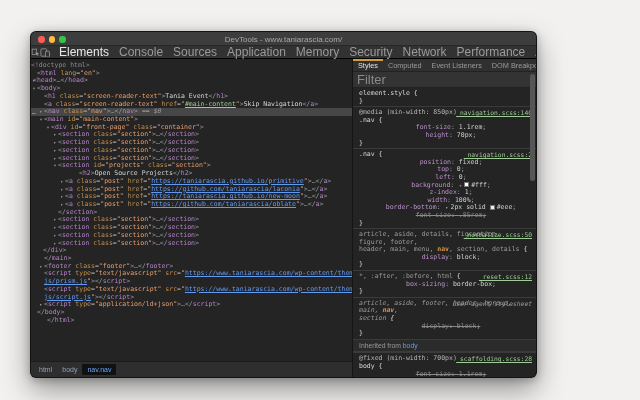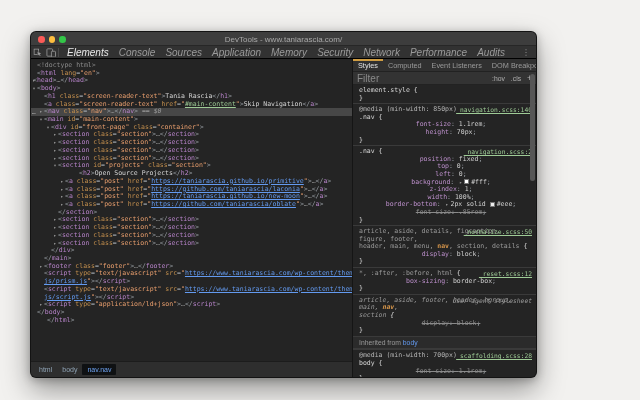--- a/index.html
+++ b/index.html
@@ -23,22 +23,22 @@
   .lights{position:absolute;left:7px;top:4px;display:flex;gap:4px;}
   .light{width:6.5px;height:6.5px;border-radius:50%;}
   #win-title{position:absolute;left:0;right:0;top:2.5px;text-align:center;
     font-size:8px;color:#a8a8a8;}
   
   #toolbar{height:13px;flex:0 0 13px;background:var(--toolbar);display:flex;
     align-items:center;border-bottom:1px solid #000;}
   .tb-icon{width:13px;height:11px;display:flex;align-items:center;justify-content:center;}
   .tb-sep{width:1px;height:9px;background:#4a4a4a;margin:0 3px 0 1px;}
   #toolbar-tabs{display:flex;align-items:center;height:100%;}
-  .main-tab{font-size:10px;color:#9a9a9a;padding:0 5px;height:100%;
-    display:flex;align-items:center;white-space:nowrap;font-style:italic;}
+  .main-tab{font-size:12px;color:#9a9a9a;padding:0 5px;height:100%;
+    display:flex;align-items:center;white-space:nowrap;}
   .main-tab.active{color:#e8e8e8;}
   #kebab{margin-left:auto;color:#9a9a9a;font-size:8px;padding:0 6px;line-height:11px;}
   
   #main{flex:1;display:flex;min-height:0;}
   #left-panel{width:322px;flex:0 0 322px;display:flex;flex-direction:column;
     border-right:1px solid var(--divider);min-height:0;}
   #dom-tree{flex:1;overflow:hidden;padding-top:3px;
     font-family:"DejaVu Sans Mono",monospace;font-size:6.5px;}
   .dom-row{position:relative;height:7.72px;line-height:7.72px;white-space:nowrap;
     overflow:hidden;}
@@ -61,21 +61,21 @@
   #sidebar-tabs{flex:0 0 13px;background:#303030;display:flex;align-items:stretch;
     border-bottom:1px solid #222;overflow:hidden;}
   .side-tab{position:relative;font-size:7.3px;color:#9a9a9a;padding:0 5px;
     display:flex;align-items:center;white-space:nowrap;}
   .side-tab.active{color:#e0e0e0;}
   .side-tab.active::before{content:"";position:absolute;left:0;right:0;top:0;
     height:2px;background:var(--accent);}
   #filterbar{flex:0 0 13px;background:#333;display:flex;align-items:center;
     border-bottom:1px solid #222;padding:0 4px;}
   #filter-input{flex:1;background:transparent;border:none;outline:none;
-    font-size:10px;color:#bbb;font-family:"Liberation Sans",sans-serif;}
+    font-size:13px;color:#bbb;font-family:"Liberation Sans",sans-serif;}
   #filter-input::placeholder{color:#8a8a8a;}
   .filter-btn{font-size:6.8px;color:#b0b0b0;padding:0 3px;}
   .filter-btn.plus{font-size:9px;line-height:9px;}
   #styles-content{flex:1;overflow:hidden;font-family:"DejaVu Sans Mono",monospace;
     font-size:6.5px;line-height:7.6px;}
   .style-block{position:relative;padding:2px 6px 1px 6px;border-top:1px solid #3a3a3a;}
   .style-block:first-child{border-top:none;}
   .style-block.ua .sel-line{font-style:italic;}
   .media-line{color:#b5b5b5;}
   .sel-line{padding-right:2px;}
@@ -140,45 +140,45 @@
         <div class="main-tab">Performance</div>
         <div class="main-tab">Audits</div>
       </div>
     <div id="kebab">⋮</div>
   </div>
 
   <div id="main">
 
     <div id="left-panel">
       <div id="dom-tree">
-          <div class="dom-row" style="padding-left: 6px;"><span class="sg-m">&lt;!doctype html&gt;</span></div>
+          <div class="dom-row" style=""><span class="sg-m">&lt;!doctype html&gt;</span></div>
           <div class="dom-row" style="padding-left: 6px;"><span class="sg-p">&lt;</span><span class="sg-t">html</span><span class="sg-a"> lang</span><span class="sg-p">=</span><span class="sg-q">"en"</span><span class="sg-p">&gt;</span></div>
           <div class="dom-row" style="padding-left: 2px;"><span class="dom-arrow" style="left: 0px;">▸</span><span class="sg-p">&lt;</span><span class="sg-t">head</span><span class="sg-p">&gt;</span><span class="sg-m">…</span><span class="sg-p">&lt;/</span><span class="sg-t">head</span><span class="sg-p">&gt;</span></div>
           <div class="dom-row" style="padding-left: 6px;"><span class="dom-arrow" style="left: 0px;">▾</span><span class="sg-p">&lt;</span><span class="sg-t">body</span><span class="sg-p">&gt;</span></div>
-          <div class="dom-row" style="padding-left: 13px;"><span class="sg-p">&lt;</span><span class="sg-t">h1</span><span class="sg-a"> class</span><span class="sg-p">=</span><span class="sg-q">"screen-reader-text"</span><span class="sg-p">&gt;</span><span class="sg-w">Tania Rascia</span><span class="sg-p">&lt;/</span><span class="sg-t">h1</span><span class="sg-p">&gt;</span></div>
+          <div class="dom-row" style="padding-left: 13px;"><span class="sg-p">&lt;</span><span class="sg-t">h1</span><span class="sg-a"> class</span><span class="sg-p">=</span><span class="sg-q">"screen-reader-text"</span><span class="sg-p">&gt;</span><span class="sg-w">Tania Event</span><span class="sg-p">&lt;/</span><span class="sg-t">h1</span><span class="sg-p">&gt;</span></div>
           <div class="dom-row" style="padding-left: 13px;"><span class="sg-p">&lt;</span><span class="sg-t">a</span><span class="sg-a"> class</span><span class="sg-p">=</span><span class="sg-q">"screen-reader-text"</span><span class="sg-a"> href</span><span class="sg-p">=</span><span class="sg-q">"</span><span class="sg-g">#main-content</span><span class="sg-q">"</span><span class="sg-p">&gt;</span><span class="sg-w">Skip Navigation</span><span class="sg-p">&lt;/</span><span class="sg-t">a</span><span class="sg-p">&gt;</span></div>
           <div class="dom-row selected" style="padding-left: 13px;"><span class="dom-gutter">…</span><span class="dom-arrow" style="left: 7px;">▸</span><span class="sg-p">&lt;</span><span class="sg-t">nav</span><span class="sg-a"> class</span><span class="sg-p">=</span><span class="sg-q">"nav"</span><span class="sg-p">&gt;</span><span class="sg-m">…</span><span class="sg-p">&lt;/</span><span class="sg-t">nav</span><span class="sg-p">&gt;</span><span class="sg-i"> == $0</span></div>
           <div class="dom-row" style="padding-left: 13px;"><span class="dom-arrow" style="left: 7px;">▾</span><span class="sg-p">&lt;</span><span class="sg-t">main</span><span class="sg-a"> id</span><span class="sg-p">=</span><span class="sg-q">"main-content"</span><span class="sg-p">&gt;</span></div>
           <div class="dom-row" style="padding-left: 20px;"><span class="dom-arrow" style="left: 14px;">▾</span><span class="sg-p">&lt;</span><span class="sg-t">div</span><span class="sg-a"> id</span><span class="sg-p">=</span><span class="sg-q">"front-page"</span><span class="sg-a"> class</span><span class="sg-p">=</span><span class="sg-q">"container"</span><span class="sg-p">&gt;</span></div>
           <div class="dom-row" style="padding-left: 27px;"><span class="dom-arrow" style="left: 21px;">▸</span><span class="sg-p">&lt;</span><span class="sg-t">section</span><span class="sg-a"> class</span><span class="sg-p">=</span><span class="sg-q">"section"</span><span class="sg-p">&gt;</span><span class="sg-m">…</span><span class="sg-p">&lt;/</span><span class="sg-t">section</span><span class="sg-p">&gt;</span></div>
           <div class="dom-row" style="padding-left: 27px;"><span class="dom-arrow" style="left: 21px;">▸</span><span class="sg-p">&lt;</span><span class="sg-t">section</span><span class="sg-a"> class</span><span class="sg-p">=</span><span class="sg-q">"section"</span><span class="sg-p">&gt;</span><span class="sg-m">…</span><span class="sg-p">&lt;/</span><span class="sg-t">section</span><span class="sg-p">&gt;</span></div>
           <div class="dom-row" style="padding-left: 27px;"><span class="dom-arrow" style="left: 21px;">▸</span><span class="sg-p">&lt;</span><span class="sg-t">section</span><span class="sg-a"> class</span><span class="sg-p">=</span><span class="sg-q">"section"</span><span class="sg-p">&gt;</span><span class="sg-m">…</span><span class="sg-p">&lt;/</span><span class="sg-t">section</span><span class="sg-p">&gt;</span></div>
           <div class="dom-row" style="padding-left: 27px;"><span class="dom-arrow" style="left: 21px;">▸</span><span class="sg-p">&lt;</span><span class="sg-t">section</span><span class="sg-a"> class</span><span class="sg-p">=</span><span class="sg-q">"section"</span><span class="sg-p">&gt;</span><span class="sg-m">…</span><span class="sg-p">&lt;/</span><span class="sg-t">section</span><span class="sg-p">&gt;</span></div>
           <div class="dom-row" style="padding-left: 27px;"><span class="dom-arrow" style="left: 21px;">▾</span><span class="sg-p">&lt;</span><span class="sg-t">section</span><span class="sg-a"> id</span><span class="sg-p">=</span><span class="sg-q">"projects"</span><span class="sg-a"> class</span><span class="sg-p">=</span><span class="sg-q">"section"</span><span class="sg-p">&gt;</span></div>
           <div class="dom-row" style="padding-left: 48px;"><span class="sg-p">&lt;</span><span class="sg-t">h2</span><span class="sg-p">&gt;</span><span class="sg-w">Open Source Projects</span><span class="sg-p">&lt;/</span><span class="sg-t">h2</span><span class="sg-p">&gt;</span></div>
           <div class="dom-row" style="padding-left: 34px;"><span class="dom-arrow" style="left: 28px;">▸</span><span class="sg-p">&lt;</span><span class="sg-t">a</span><span class="sg-a"> class</span><span class="sg-p">=</span><span class="sg-q">"post"</span><span class="sg-a"> href</span><span class="sg-p">=</span><span class="sg-q">"</span><span class="sg-l">https://taniarascia.github.io/primitive</span><span class="sg-q">"</span><span class="sg-p">&gt;</span><span class="sg-m">…</span><span class="sg-p">&lt;/</span><span class="sg-t">a</span><span class="sg-p">&gt;</span></div>
           <div class="dom-row" style="padding-left: 34px;"><span class="dom-arrow" style="left: 28px;">▸</span><span class="sg-p">&lt;</span><span class="sg-t">a</span><span class="sg-a"> class</span><span class="sg-p">=</span><span class="sg-q">"post"</span><span class="sg-a"> href</span><span class="sg-p">=</span><span class="sg-q">"</span><span class="sg-l">https://github.com/taniarascia/laconia</span><span class="sg-q">"</span><span class="sg-p">&gt;</span><span class="sg-m">…</span><span class="sg-p">&lt;/</span><span class="sg-t">a</span><span class="sg-p">&gt;</span></div>
           <div class="dom-row" style="padding-left: 34px;"><span class="dom-arrow" style="left: 28px;">▸</span><span class="sg-p">&lt;</span><span class="sg-t">a</span><span class="sg-a"> class</span><span class="sg-p">=</span><span class="sg-q">"post"</span><span class="sg-a"> href</span><span class="sg-p">=</span><span class="sg-q">"</span><span class="sg-l">https://taniarascia.github.io/new-moon</span><span class="sg-q">"</span><span class="sg-p">&gt;</span><span class="sg-m">…</span><span class="sg-p">&lt;/</span><span class="sg-t">a</span><span class="sg-p">&gt;</span></div>
           <div class="dom-row" style="padding-left: 34px;"><span class="dom-arrow" style="left: 28px;">▸</span><span class="sg-p">&lt;</span><span class="sg-t">a</span><span class="sg-a"> class</span><span class="sg-p">=</span><span class="sg-q">"post"</span><span class="sg-a"> href</span><span class="sg-p">=</span><span class="sg-q">"</span><span class="sg-l">https://github.com/taniarascia/oblate</span><span class="sg-q">"</span><span class="sg-p">&gt;</span><span class="sg-m">…</span><span class="sg-p">&lt;/</span><span class="sg-t">a</span><span class="sg-p">&gt;</span></div>
           <div class="dom-row" style="padding-left: 27px;"><span class="sg-p">&lt;/</span><span class="sg-t">section</span><span class="sg-p">&gt;</span></div>
           <div class="dom-row" style="padding-left: 27px;"><span class="dom-arrow" style="left: 21px;">▸</span><span class="sg-p">&lt;</span><span class="sg-t">section</span><span class="sg-a"> class</span><span class="sg-p">=</span><span class="sg-q">"section"</span><span class="sg-p">&gt;</span><span class="sg-m">…</span><span class="sg-p">&lt;/</span><span class="sg-t">section</span><span class="sg-p">&gt;</span></div>
           <div class="dom-row" style="padding-left: 27px;"><span class="dom-arrow" style="left: 21px;">▸</span><span class="sg-p">&lt;</span><span class="sg-t">section</span><span class="sg-a"> class</span><span class="sg-p">=</span><span class="sg-q">"section"</span><span class="sg-p">&gt;</span><span class="sg-m">…</span><span class="sg-p">&lt;/</span><span class="sg-t">section</span><span class="sg-p">&gt;</span></div>
           <div class="dom-row" style="padding-left: 27px;"><span class="dom-arrow" style="left: 21px;">▸</span><span class="sg-p">&lt;</span><span class="sg-t">section</span><span class="sg-a"> class</span><span class="sg-p">=</span><span class="sg-q">"section"</span><span class="sg-p">&gt;</span><span class="sg-m">…</span><span class="sg-p">&lt;/</span><span class="sg-t">section</span><span class="sg-p">&gt;</span></div>
           <div class="dom-row" style="padding-left: 27px;"><span class="dom-arrow" style="left: 21px;">▸</span><span class="sg-p">&lt;</span><span class="sg-t">section</span><span class="sg-a"> class</span><span class="sg-p">=</span><span class="sg-q">"section"</span><span class="sg-p">&gt;</span><span class="sg-m">…</span><span class="sg-p">&lt;/</span><span class="sg-t">section</span><span class="sg-p">&gt;</span></div>
-          <div class="dom-row" style="padding-left: 20px;"><span class="sg-p">&lt;/</span><span class="sg-t">div</span><span class="sg-p">&gt;</span></div>
+          <div class="dom-row" style="padding-left: 12px;"><span class="sg-p">&lt;/</span><span class="sg-t">div</span><span class="sg-p">&gt;</span></div>
           <div class="dom-row" style="padding-left: 13px;"><span class="sg-p">&lt;/</span><span class="sg-t">main</span><span class="sg-p">&gt;</span></div>
           <div class="dom-row" style="padding-left: 13px;"><span class="dom-arrow" style="left: 7px;">▸</span><span class="sg-p">&lt;</span><span class="sg-t">footer</span><span class="sg-a"> class</span><span class="sg-p">=</span><span class="sg-q">"footer"</span><span class="sg-p">&gt;</span><span class="sg-m">…</span><span class="sg-p">&lt;/</span><span class="sg-t">footer</span><span class="sg-p">&gt;</span></div>
           <div class="dom-row" style="padding-left: 13px;"><span class="sg-p">&lt;</span><span class="sg-t">script</span><span class="sg-a"> type</span><span class="sg-p">=</span><span class="sg-q">"text/javascript"</span><span class="sg-a"> src</span><span class="sg-p">=</span><span class="sg-q">"</span><span class="sg-l">https://www.taniarascia.com/wp-content/themes/oblate/</span></div>
           <div class="dom-row" style="padding-left: 13px;"><span class="sg-l">js/prism.js</span><span class="sg-q">"</span><span class="sg-p">&gt;&lt;/</span><span class="sg-t">script</span><span class="sg-p">&gt;</span></div>
           <div class="dom-row" style="padding-left: 13px;"><span class="sg-p">&lt;</span><span class="sg-t">script</span><span class="sg-a"> type</span><span class="sg-p">=</span><span class="sg-q">"text/javascript"</span><span class="sg-a"> src</span><span class="sg-p">=</span><span class="sg-q">"</span><span class="sg-l">https://www.taniarascia.com/wp-content/themes/oblate/</span></div>
           <div class="dom-row" style="padding-left: 13px;"><span class="sg-l">js/script.js</span><span class="sg-q">"</span><span class="sg-p">&gt;&lt;/</span><span class="sg-t">script</span><span class="sg-p">&gt;</span></div>
           <div class="dom-row" style="padding-left: 13px;"><span class="dom-arrow" style="left: 7px;">▸</span><span class="sg-p">&lt;</span><span class="sg-t">script</span><span class="sg-a"> type</span><span class="sg-p">=</span><span class="sg-q">"application/ld+json"</span><span class="sg-p">&gt;</span><span class="sg-m">…</span><span class="sg-p">&lt;/</span><span class="sg-t">script</span><span class="sg-p">&gt;</span></div>
           <div class="dom-row" style="padding-left: 6px;"><span class="sg-p">&lt;/</span><span class="sg-t">body</span><span class="sg-p">&gt;</span></div>
           <div class="dom-row" style="padding-left: 16px;"><span class="sg-p">&lt;/</span><span class="sg-t">html</span><span class="sg-p">&gt;</span></div>
         </div>
@@ -246,21 +246,21 @@
           <div class="style-block ua">
             <span class="rule-link origin">user agent stylesheet</span>
             <div class="sel-line"><span class="c-gsel">article, aside, footer, header, hgroup, main, </span><span class="c-onav">nav</span><span class="c-gsel">,</span></div>
             <div class="sel-line"><span class="c-gsel">section </span><span class="c-sel">{</span></div>
             <div class="prop-line struck"><span class="prop-name">display</span><span class="pp">: </span><span>block</span><span class="pp">;</span></div>
             <div class="close-brace">}</div>
           </div>
           <div class="inherit-header">Inherited from <span class="hl">body</span></div>
           <div class="style-block">
             <span class="rule-link">_scaffolding.scss:28</span>
-            <div class="media-line">@media (min-width: 700px)</div>
+            <div class="media-line">@fixed (min-width: 700px)</div>
             <div class="sel-line"><span class="c-sel">body </span><span class="c-sel">{</span></div>
             <div class="prop-line struck"><span class="prop-name">font-size</span><span class="pp">: </span><span>1.1rem</span><span class="pp">;</span></div>
             <div class="close-brace">}</div>
           </div>
           <div class="style-block">
             <span class="rule-link">_scaffolding.scss:21</span>
             <div class="sel-line"><span class="c-sel">body </span><span class="c-sel">{</span></div>
           </div>
         </div>
       <div id="styles-scrollbar"></div>

